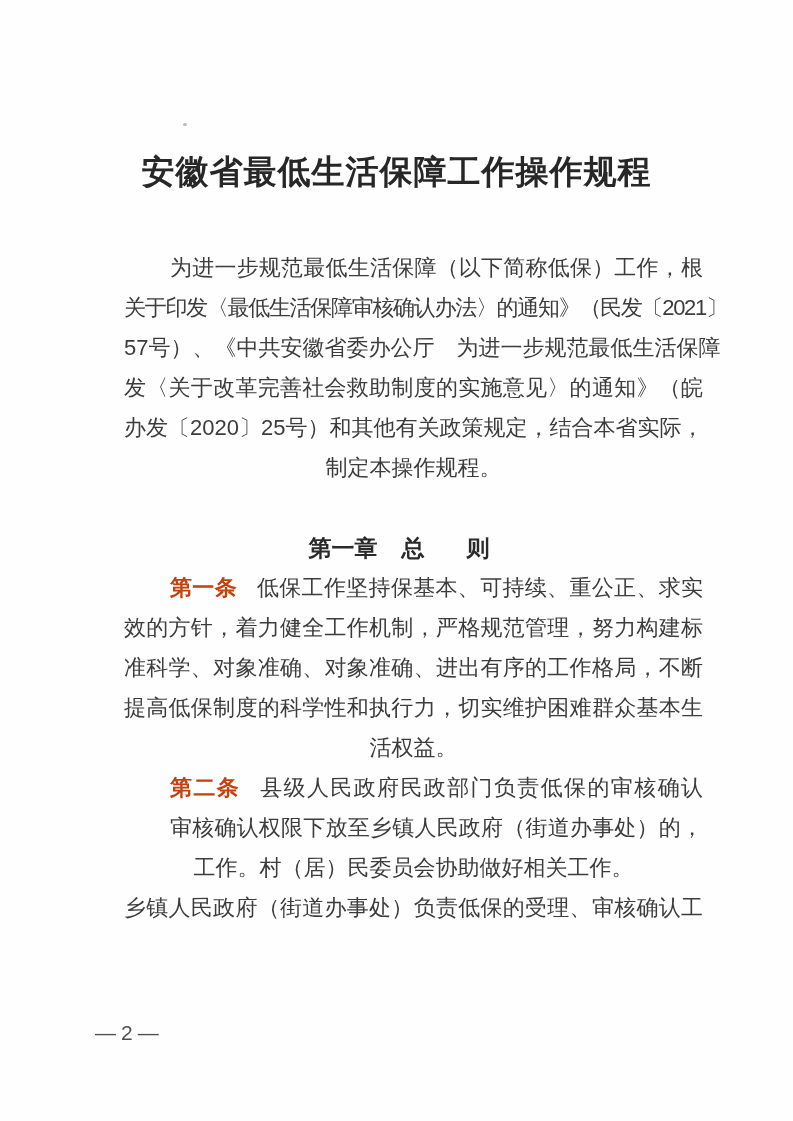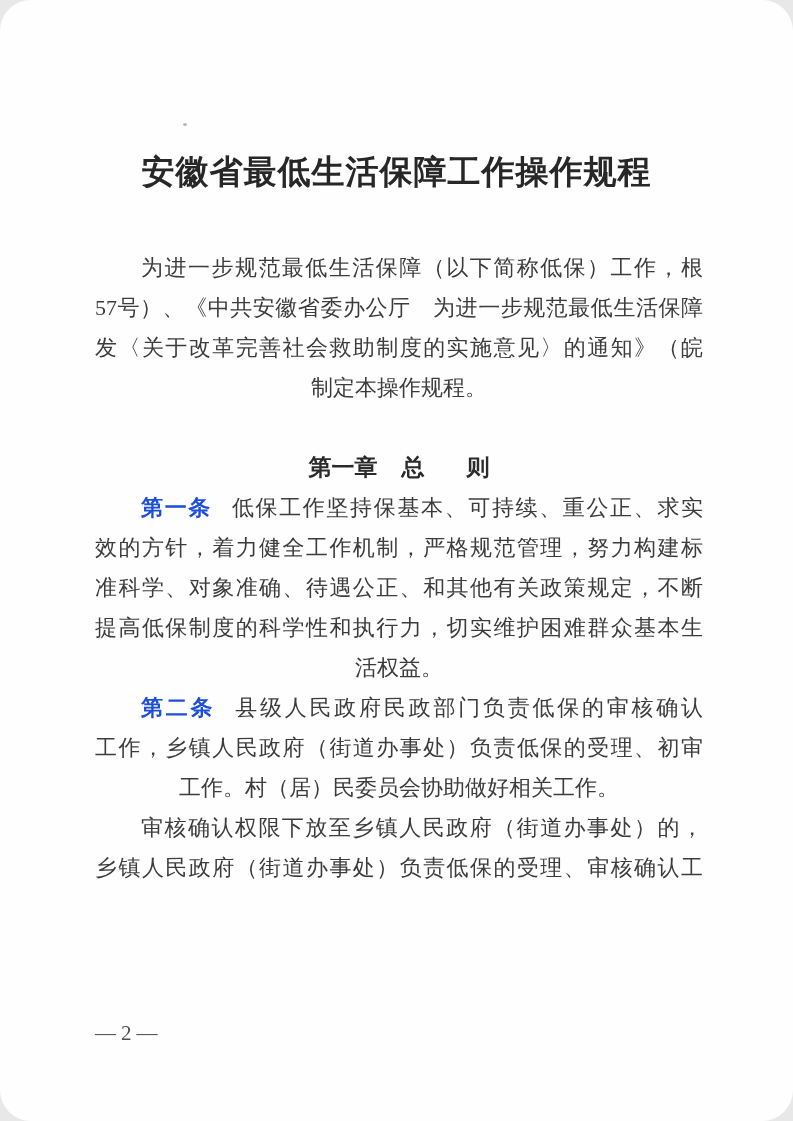--- a/index.html
+++ b/index.html
@@ -4,23 +4,22 @@
 <style>
   * { margin: 0; padding: 0; box-sizing: border-box; }
   html, body { background: #e8e8e8; }
   .page {
     position: relative;
     width: 793px;
     height: 1121px;
     margin: 0 auto;
     background: #fefefe;
     overflow: hidden;
-    font-family: Liberation Serif, serif;
+    font-family: Liberation Sans, sans-serif;
     color: #3a3a3a;
-    border-radius: 31px;
   }
   .doc-title {
     position: absolute;
     top: 148px;
     left: 0;
     right: 0;
     text-align: center;
     font-size: 33px;
     line-height: 48px;
     font-weight: bold;
@@ -35,30 +34,31 @@
     font-size: 22px;
   }
   .ln {
     height: 40px;
     line-height: 40px;
     text-align: justify;
     text-align-last: justify;
     text-justify: inter-character;
     white-space: nowrap;
     color: #3c3c3c;
+    margin-left: 29px;
   }
   .ln.end {
     text-align: center;
     text-align-last: auto;
   }
   .ln.ind { padding-left: 46px; }
   .ln.tight { letter-spacing: -1.3px; }
   .term {
     font-weight: bold;
-    color: #1d4ed8;
+    color: #c2410c;
     margin-right: 20px;
   }
   .chapter-heading {
     margin-top: 40px;
     height: 40px;
     line-height: 40px;
     text-align: right;
     text-align-last: center;
     font-size: 23px;
     font-weight: bold;
@@ -90,36 +90,37 @@
 
 <div class="page">
 
   <div class="speck"></div>
 
   <h1 class="doc-title">安徽省最低生活保障工作操作规程</h1>
 
   <div class="body-block">
 
     <div class="ln ind"><span>为进一步规范最低生活保障（以下简称低保）工作，根</span></div>
+    <div class="ln tight"><span>关于印发〈最低生活保障审核确认办法〉的通知》（民发〔2021〕</span></div>
     <div class="ln"><span>57号）、《中共安徽省委办公厅　为进一步规范最低生活保障</span></div>
     <div class="ln"><span>发〈关于改革完善社会救助制度的实施意见〉的通知》（皖</span></div>
+    <div class="ln"><span>办发〔2020〕25号）和其他有关政策规定，结合本省实际，</span></div>
     <div class="ln end"><span>制定本操作规程。</span></div>
 
     <div class="chapter-heading">
       <span class="ch-label">第一章</span><span class="ch-w1">总</span><span>则</span>
     </div>
 
     <div class="ln ind"><span class="term">第一条</span><span>低保工作坚持保基本、可持续、重公正、求实</span></div>
     <div class="ln"><span>效的方针，着力健全工作机制，严格规范管理，努力构建标</span></div>
-    <div class="ln"><span>准科学、对象准确、待遇公正、和其他有关政策规定，不断</span></div>
+    <div class="ln"><span>准科学、对象准确、对象准确、进出有序的工作格局，不断</span></div>
     <div class="ln"><span>提高低保制度的科学性和执行力，切实维护困难群众基本生</span></div>
     <div class="ln end"><span>活权益。</span></div>
     <div class="ln ind"><span class="term">第二条</span><span>县级人民政府民政部门负责低保的审核确认</span></div>
-    <div class="ln"><span>工作，乡镇人民政府（街道办事处）负责低保的受理、初审</span></div>
+    <div class="ln ind"><span>审核确认权限下放至乡镇人民政府（街道办事处）的，</span></div>
     <div class="ln end"><span>工作。村（居）民委员会协助做好相关工作。</span></div>
-    <div class="ln ind"><span>审核确认权限下放至乡镇人民政府（街道办事处）的，</span></div>
     <div class="ln"><span>乡镇人民政府（街道办事处）负责低保的受理、审核确认工</span></div>
 
   </div>
 
   <div class="page-footer">—2—</div>
 
 </div>
 
 </body></html>

